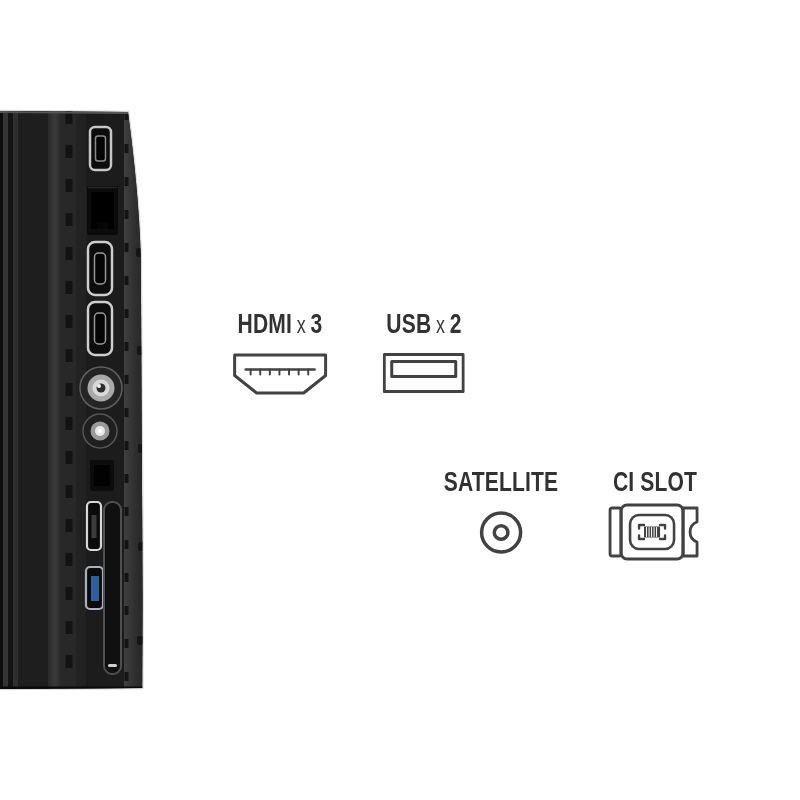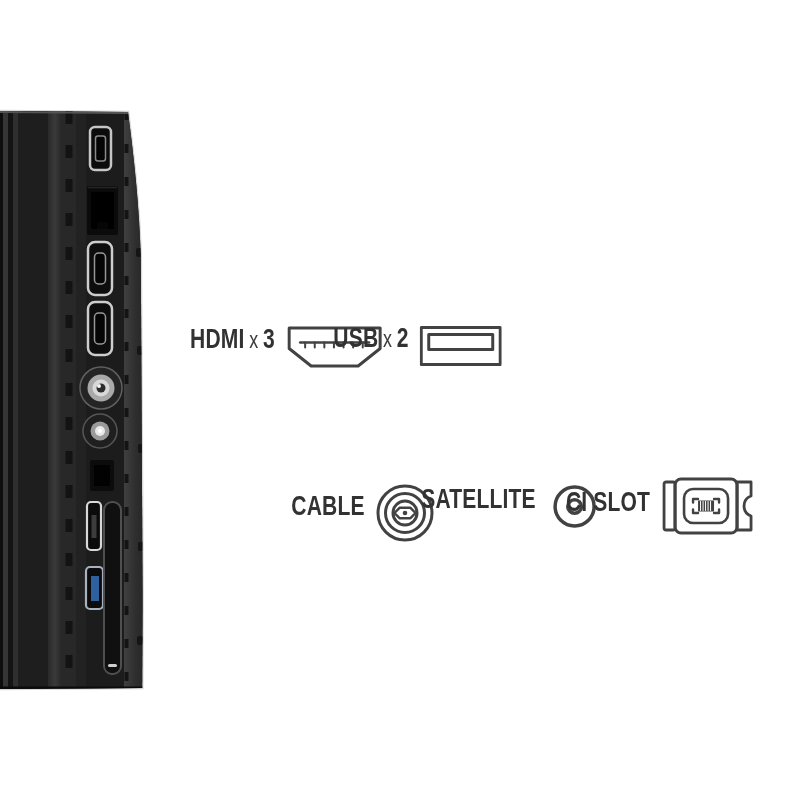--- a/index.html
+++ b/index.html
@@ -3,37 +3,37 @@
 <meta charset="utf-8">
 <style>
   html,body{margin:0;padding:0;}
   body{
     width:800px;height:800px;overflow:hidden;background:#ffffff;
     font-family:"Liberation Sans",sans-serif;position:relative;
   }
   .stage{position:absolute;inset:0;background:#ffffff;}
   #tv-photo{position:absolute;left:0;top:0;}
   .col{
-    position:absolute;display:flex;flex-direction:row;align-items:center;
+    position:absolute;display:flex;flex-direction:column;align-items:center;
     transform:translateX(-50%);
   }
   .lbl{
     font-size:27px;font-weight:700;line-height:26px;color:#323232;
     white-space:nowrap;transform:scaleX(0.78);transform-origin:center;
     letter-spacing:0.2px;
   }
   .lbl .x{font-weight:400;font-size:23px;color:#3c3c3c;padding:0 6px;}
   .icon{display:block;}
   .icon svg{display:block;}
   .gap15{margin-top:15px;}
   .gap14{margin-top:14px;}
   .gap8{margin-top:8px;}
   
   #col-hdmi{left:280px;top:311px;}
-  #col-usb{left:412px;top:311px;}
+  #col-usb{left:424px;top:311px;}
   #col-lan{left:586px;top:311px;}
   #col-optical{left:731px;top:311px;}
   #col-cable{left:358px;top:469px;}
   #col-satellite{left:501px;top:469px;justify-content:flex-end;}
   #col-cislot{left:655px;top:469px;}
 </style>
 </head>
 <body>
 
 <div class="stage">
@@ -159,32 +159,20 @@
     <span class="icon gap15">
       <svg width="82" height="40" viewBox="0 0 82 40" fill="none" stroke="#424242" stroke-linejoin="round">
         <rect x="1.5" y="1.5" width="79" height="37" stroke-width="3"></rect>
         <rect x="9" y="8.5" width="64" height="15" stroke-width="3"></rect>
       </svg>
     </span>
   </div>
 
 
 
-  <div class="col" id="col-cable">
-    <div class="lbl"><span>CABLE</span></div>
-    <span class="icon gap14">
-      <svg width="60" height="60" viewBox="0 0 60 60" fill="none" stroke="#424242" stroke-linejoin="round">
-        <circle cx="30" cy="30" r="27" stroke-width="3"></circle>
-        <circle cx="30" cy="30" r="19.5" stroke-width="3"></circle>
-        <circle cx="30" cy="30" r="12" stroke-width="3"></circle>
-        <path d="M19.5,30 L24.5,24.8 H35.5 L40.5,30 L35.5,35.2 H24.5 Z" stroke-width="2.4"></path>
-        <circle cx="30" cy="30" r="2.3" fill="#424242" stroke="none"></circle>
-      </svg>
-    </span>
-  </div>
 
   <div class="col" id="col-satellite">
     <div class="lbl"><span>SATELLITE</span></div>
     <span class="icon gap15">
       <svg width="45" height="45" viewBox="0 0 45 45" fill="none" stroke="#424242">
         <circle cx="22.5" cy="22.5" r="19.5" stroke-width="3.5"></circle>
         <circle cx="22.5" cy="22.5" r="6.8" stroke-width="3.5"></circle>
       </svg>
     </span>
   </div>

